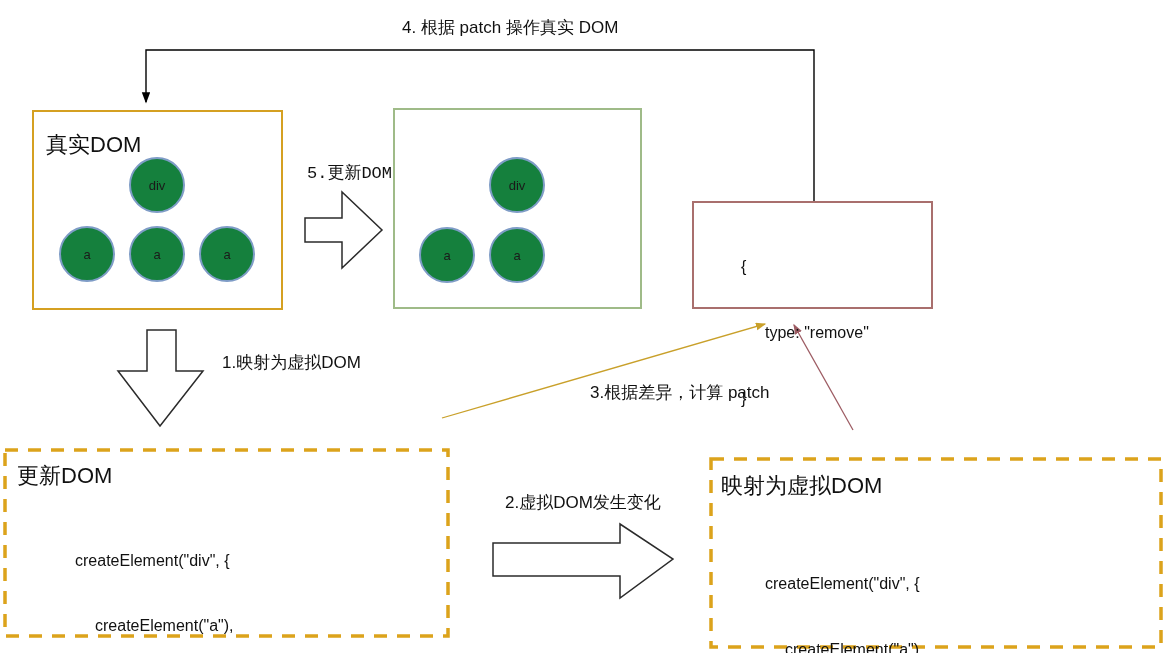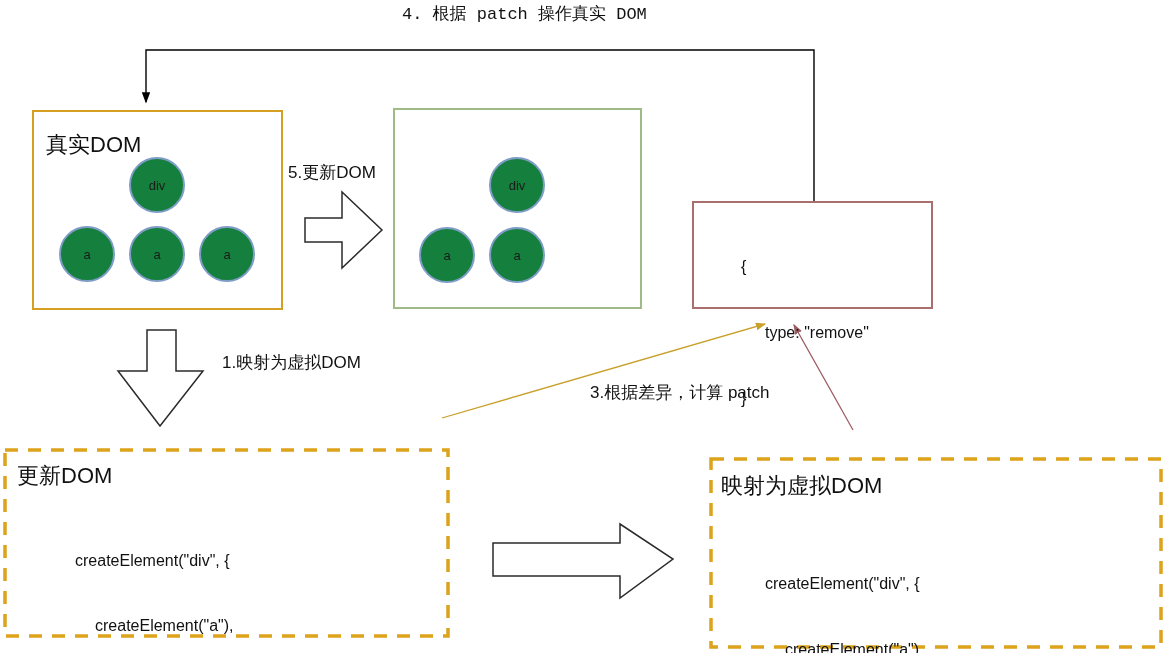--- a/index.html
+++ b/index.html
@@ -37,21 +37,21 @@
   }
   .vd-code{left:75px;top:507px;line-height:21.5px;}
   .cvd-code{left:765px;top:529px;line-height:22px;}
   .code-block .indent{padding-left:20px;}
 </style>
 </head>
 <body>
 
 <div id="canvas">
 
-  <div class="label title abs" style="left:402px;top:2px;font-family:Liberation Mono, monospace;">4. 根据 patch 操作真实 DOM</div>
+  <div class="label title abs" style="left:402px;top:16px;">4. 根据 patch 操作真实 DOM</div>
 
   <svg id="svg-layer" width="1166" height="653" viewBox="0 0 1166 653">
     <defs>
       <marker id="mBlack" markerWidth="10" markerHeight="8" refX="7" refY="3" orient="auto" markerUnits="strokeWidth">
         <path d="M0,0 L8,3 L0,6 Z" fill="#000"></path>
       </marker>
       <marker id="mYellow" markerWidth="10" markerHeight="8" refX="7" refY="3" orient="auto" markerUnits="strokeWidth">
         <path d="M0,0 L8,3 L0,6 Z" fill="#c9a02a"></path>
       </marker>
       <marker id="mRed" markerWidth="10" markerHeight="8" refX="7" refY="3" orient="auto" markerUnits="strokeWidth">
@@ -86,23 +86,24 @@
   <div class="node" style="left:419px;top:227px;">a</div>
   <div class="node" style="left:489px;top:227px;">a</div>
 
   <div class="box patch-box"></div>
   <div class="patch-code">
     <div>{</div>
     <div class="indent">type: "remove"</div>
     <div>}</div>
   </div>
 
-  <div class="label step-label" style="left:288px;top:161px;">5.更新DOM</div>
+  <div class="label step-label" style="left:307px;top:161px;font-family:Liberation Mono, monospace;">5.更新DOM</div>
   <div class="label step-label" style="left:222px;top:351px;">1.映射为虚拟DOM</div>
   <div class="label step-label" style="left:590px;top:381px;">3.根据差异，计算 patch</div>
+  <div class="label step-label" style="left:505px;top:491px;">2.虚拟DOM发生变化</div>
 
   <div class="label box-label" style="left:17px;top:461px;">更新DOM</div>
   <div class="code-block vd-code">
     <div>createElement("div", {</div>
     <div class="indent">createElement("a"),</div>
     
     
     
   </div>
 

